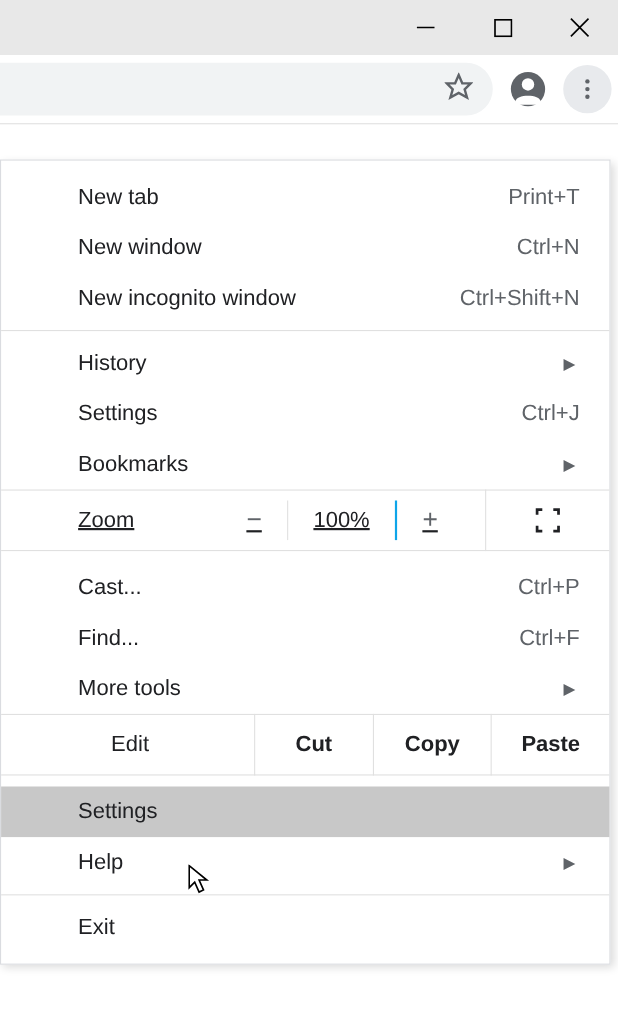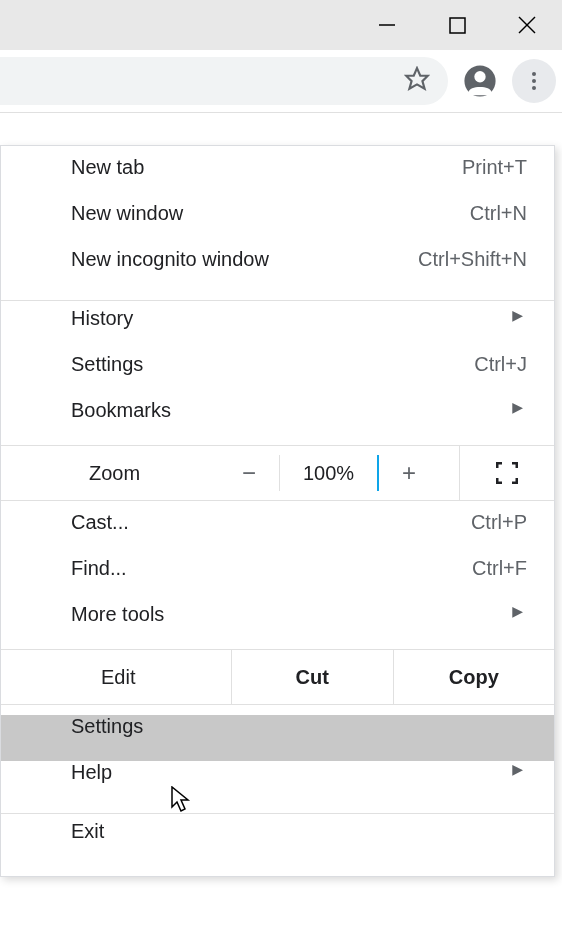--- a/index.html
+++ b/index.html
@@ -64,40 +64,42 @@
       left: 0;
       right: 7px;
       background: #fff;
       border: 1px solid #dadce0;
       box-shadow: 3px 3px 8px rgba(0,0,0,0.15);
       font-size: 20px;
       color: #202124;
     }
     .menu-item {
       display: flex;
+      align-items: center;
       justify-content: space-between;
       padding: 0 36px 0 70px;
       height: 46px;
       cursor: pointer;
     }
     .menu-item.hover { background: #c8c8c8; }
     .menu-shortcut { color: #5f6368; margin-right: -9px; }
     .sep { height: 1px; background: #e0e0e0; margin: 6px 0; }
     .submenu-arrow {
       color: #5f6368;
       font-size: 14px;
       margin-right: -5px;
     }
     .zoom-row {
       display: flex;
       align-items: center;
       height: 56px;
       border-top: 1px solid #e0e0e0;
       border-bottom: 1px solid #e0e0e0;
-      padding-left: 88px;
+      padding-left: 70px;
+      text-decoration: underline;
     }
     .zoom-label { flex: 0 0 130px; }
     .zoom-btn {
       width: 60px;
       text-align: center;
       color: #5f6368;
       font-size: 24px;
       cursor: pointer;
     }
     .zoom-val {
@@ -247,20 +249,21 @@
   </div>
   <div class="menu-item">
     <span>More tools</span>
     <span class="submenu-arrow">▶</span>
   </div>
 
   <div class="edit-row">
     <span class="edit-label">Edit</span>
     <span class="edit-btn">Cut</span>
     <span class="edit-btn">Copy</span>
+    <span class="edit-btn">Paste</span>
   </div>
 
   <div class="spacer-top"></div>
   <div class="menu-item hover">
     <span>Settings</span>
   </div>
   <div class="menu-item">
     <span>Help</span>
     <span class="submenu-arrow">▶</span>
   </div>

